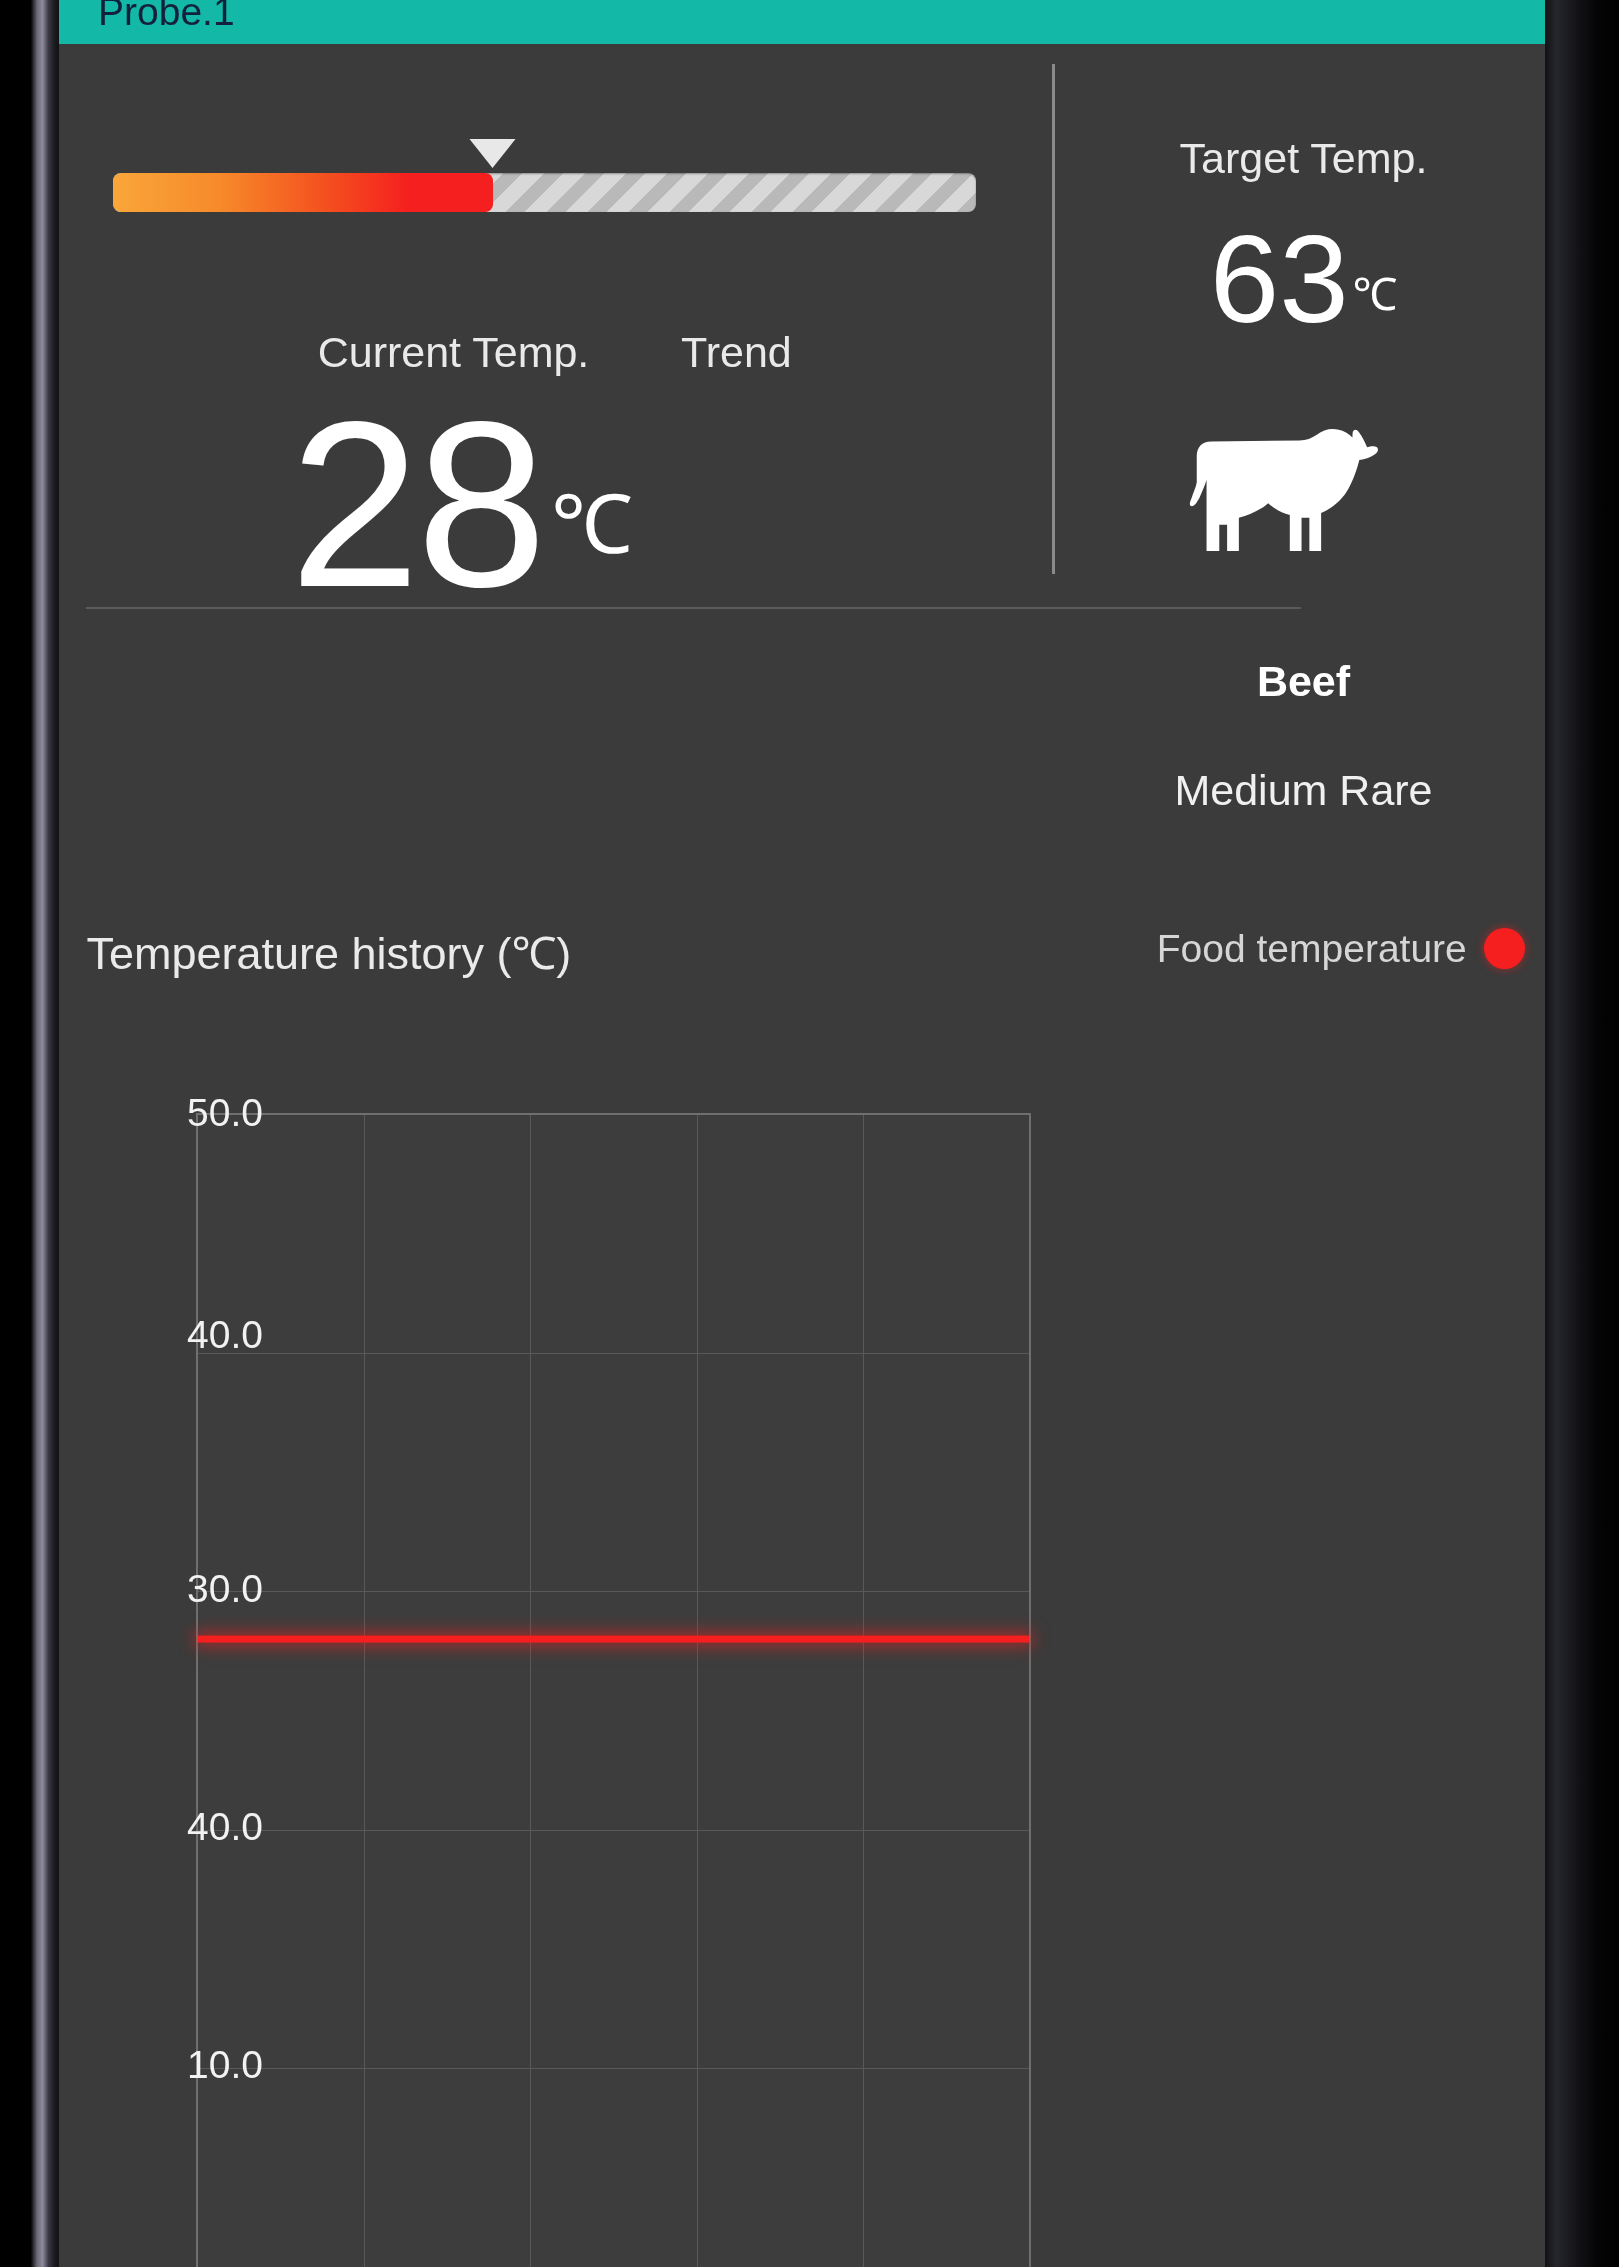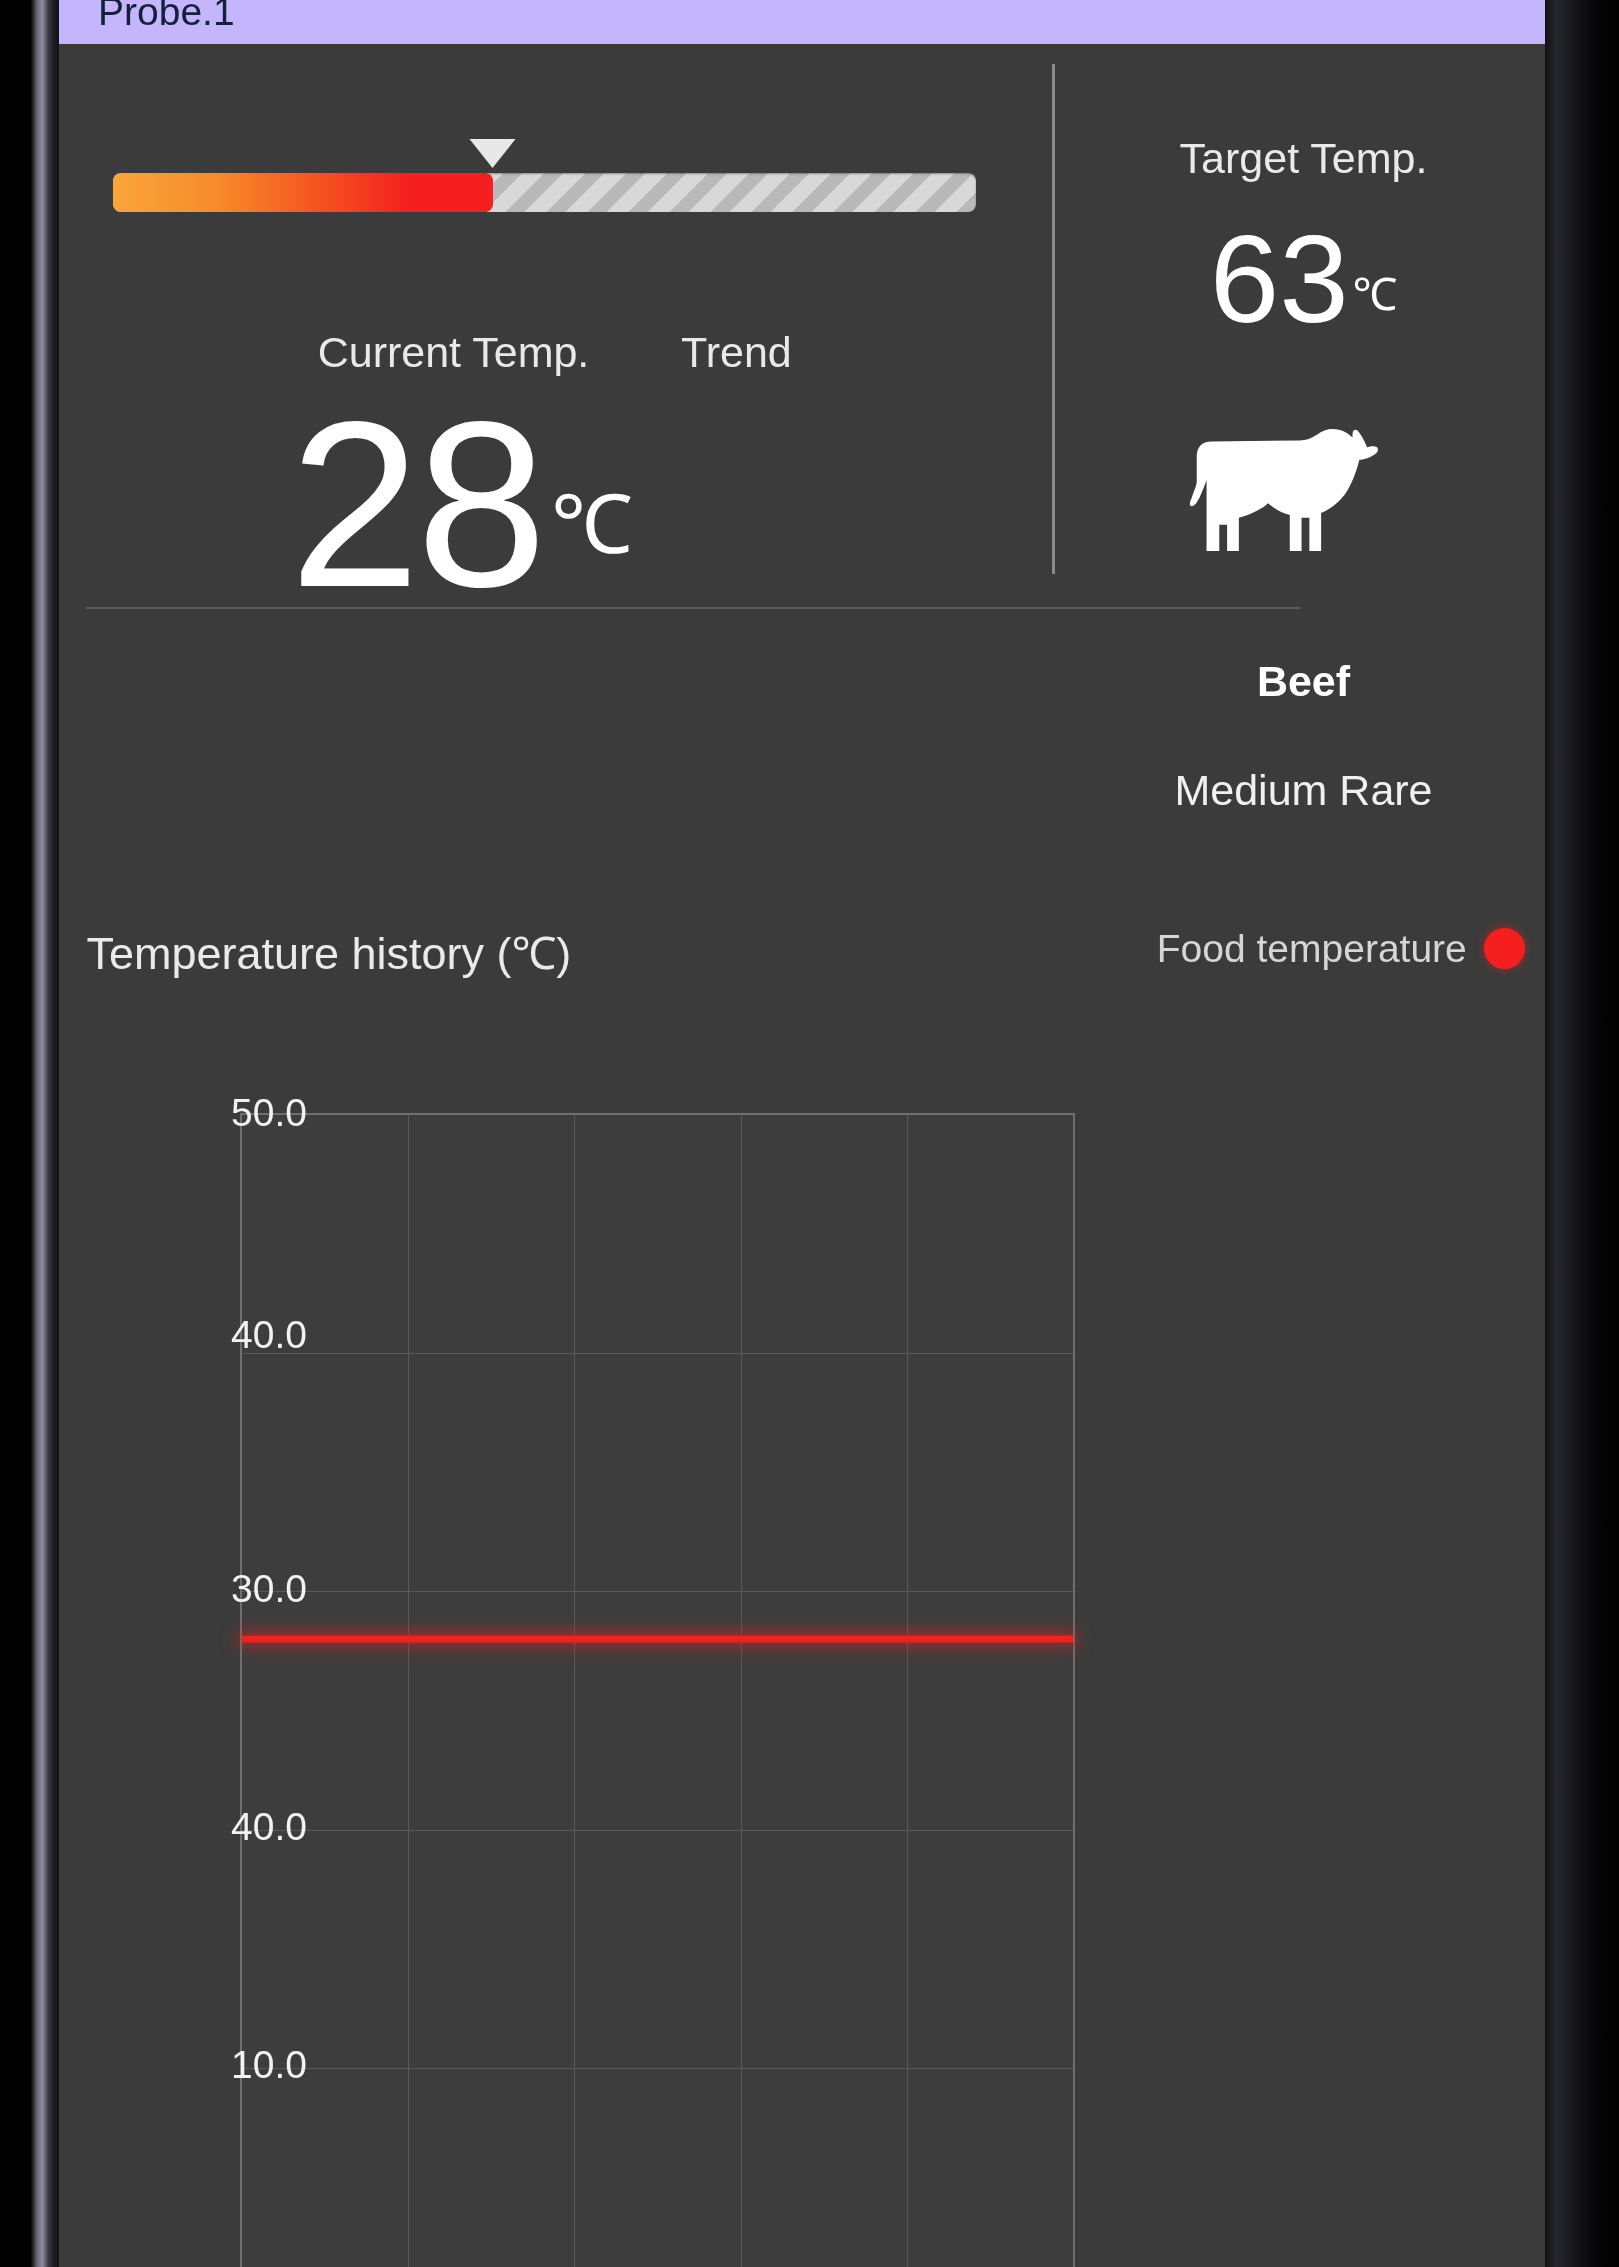--- a/index.html
+++ b/index.html
@@ -35,21 +35,21 @@
   
   #screen{
     position:absolute; left:59px; top:0; width:1486px; height:2267px;
     background:#3b3b3b;
     overflow:hidden;
   }
 
   
   #probe-header{
     position:absolute; left:0; top:0; width:1486px; height:44px;
-    background:#c4b5fd;
+    background:#14b8a6;
     display:flex; align-items:flex-end;
   }
   #probe-title{
     color:#14213d; font-size:39px; font-weight:400;
     padding-left:39px; line-height:0.75;
     position:relative; top:-17.6px;
   }
 
   
   #top-card{
@@ -154,21 +154,21 @@
     display:flex; align-items:center; gap:17.6px;
   }
   #legend-label{ color:#d6d6d6; font-size:39px; }
   #legend-dot{
     width:41px; height:41px; border-radius:50%;
     background:#f51f1f;
     box-shadow:0 0 9.8px rgba(245,31,31,.55);
   }
 
   #chart-area{
-    position:absolute; left:0; top:1039px; width:1486px; height:1228px;margin-left:44px;
+    position:absolute; left:0; top:1039px; width:1486px; height:1228px;
   }
   #plot{
     position:absolute; left:137px; top:74px;
     width:835px; height:1196px;
     border:2px solid #6f6f6f;
     border-bottom:2.9px solid #b9b9b9;
     background:#3d3d3d;
   }
   .grid-h{
     position:absolute; left:0; width:100%; height:1px; background:#595959;

